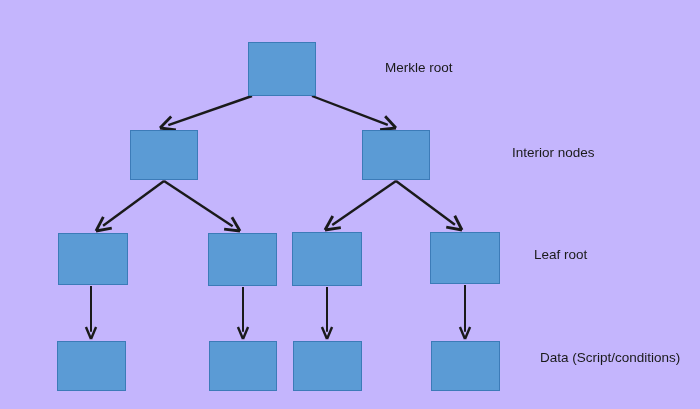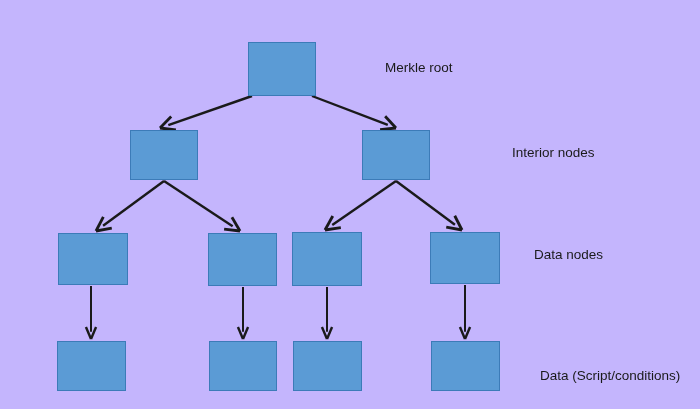--- a/index.html
+++ b/index.html
@@ -107,17 +107,17 @@
       <div class="node-box" style="left: 430px; top: 232px; width: 70px; height: 52px; background: rgb(91, 155, 213); border-color: rgb(60, 123, 184);"></div>
       <div class="node-box" style="left: 57px; top: 341px; width: 69px; height: 50px; background: rgb(91, 155, 213); border-color: rgb(60, 123, 184);"></div>
       <div class="node-box" style="left: 209px; top: 341px; width: 68px; height: 50px; background: rgb(91, 155, 213); border-color: rgb(60, 123, 184);"></div>
       <div class="node-box" style="left: 293px; top: 341px; width: 69px; height: 50px; background: rgb(91, 155, 213); border-color: rgb(60, 123, 184);"></div>
       <div class="node-box" style="left: 431px; top: 341px; width: 69px; height: 50px; background: rgb(91, 155, 213); border-color: rgb(60, 123, 184);"></div>
     </div>
 
   <div id="label-layer">
       <div class="row-label" style="left: 385px; top: 60px; color: rgb(26, 26, 26);">Merkle root</div>
       <div class="row-label" style="left: 468px; top: 145px; color: rgb(26, 26, 26); margin-left: 44px;">Interior nodes</div>
-      <div class="row-label" style="left: 534px; top: 247px; color: rgb(26, 26, 26);">Data nodes</div>
-      <div class="row-label" style="left: 540px; top: 368px; color: rgb(26, 26, 26);">Data (Script/conditions)</div>
+      <div class="row-label" style="left: 534px; top: 247px; color: rgb(26, 26, 26);">Leaf root</div>
+      <div class="row-label" style="left: 540px; top: 350px; color: rgb(26, 26, 26);">Data (Script/conditions)</div>
     </div>
 
 </div>
 
 </body></html>

